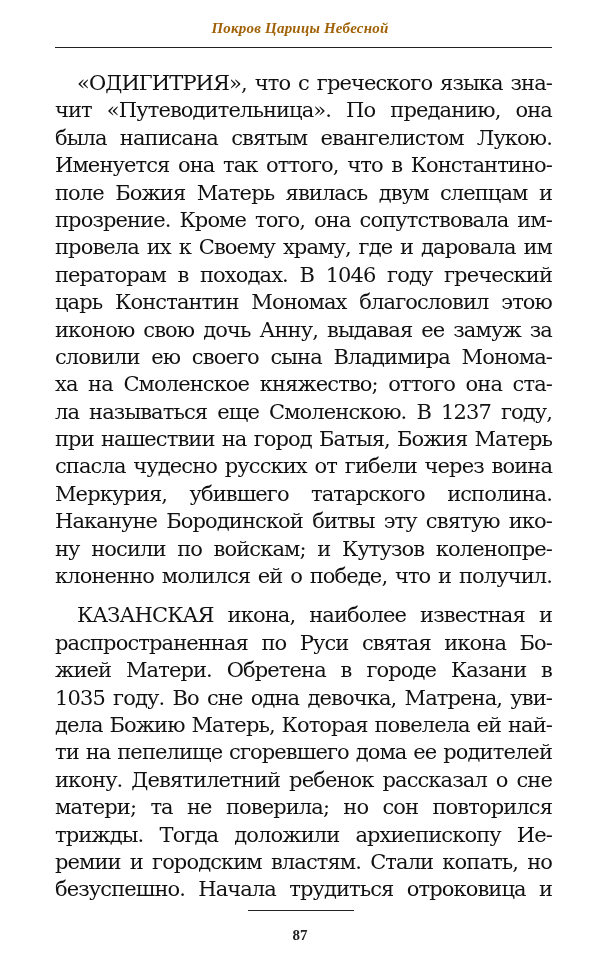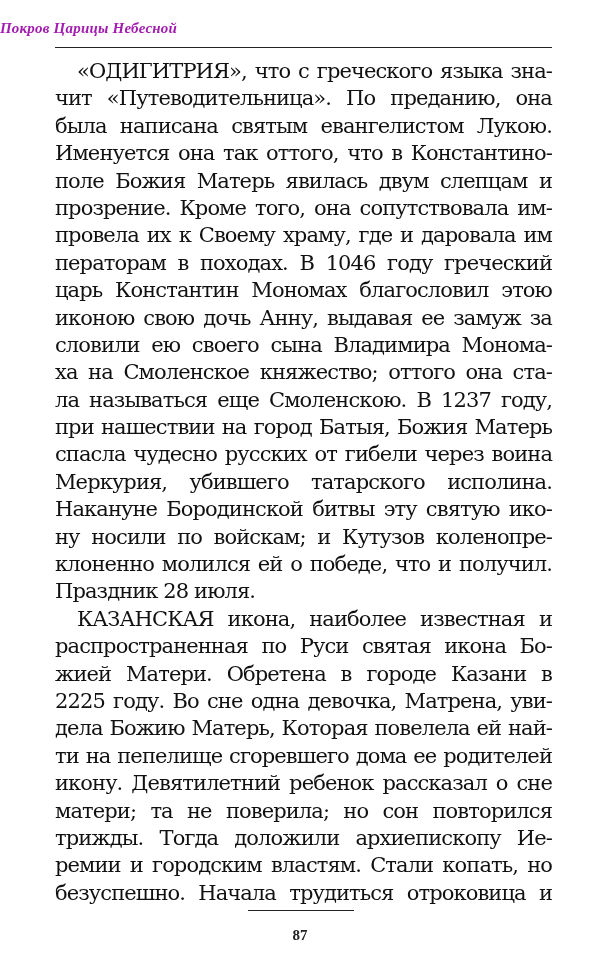--- a/index.html
+++ b/index.html
@@ -1,38 +1,38 @@
 <!DOCTYPE html>
 <html><head>
 <meta charset="utf-8">
 <style>
   html, body { margin:0; padding:0; }
   body {
     width:600px; height:967px; background:#ffffff; position:relative; overflow:hidden;
     font-family:"DejaVu Serif", "Liberation Serif", serif; color:#111;
   }
   .running-head {
-    position:absolute; left:0; top:20px; width:600px; text-align:left;
+    position:absolute; left:0; top:20px; width:600px; text-align:center;
     font-family:"Liberation Serif", serif; font-style:italic; font-weight:bold;
-    font-size:15px; color:#a21caf; letter-spacing:0.2px;
+    font-size:15px; color:#a16207; letter-spacing:0.2px;
   }
   .head-rule {
     position:absolute; left:55px; top:47px; width:497px; height:0;
     border-top:1.5px solid #222;
   }
   .body-text {
     position:absolute; left:55px; top:58px; width:497px;
   }
   .line {
     height:27.4px; line-height:27.4px; font-size:21px; white-space:nowrap;
     text-align:justify; text-align-last:justify; font-family:"DejaVu Serif", serif;
     letter-spacing:-0.9px;
   }
   .line.last { text-align-last:left; }
-  .line.indent { padding-left:22px; }
+  .line.indent { padding-left:22px;margin-top:12px; }
   .foot-rule {
     position:absolute; left:248px; top:910px; width:106px; height:0;
     border-top:1.2px solid #222;
   }
   .page-number {
     position:absolute; left:0; top:927px; width:600px; text-align:center;
     font-family:"Liberation Serif", serif; font-weight:bold; font-size:15px; color:#222;
   }
 </style>
 </head>
@@ -55,27 +55,26 @@
     <div class="line">иконою свою дочь Анну, выдавая ее замуж за</div>
     <div class="line">словили ею своего сына Владимира Монома-</div>
     <div class="line">ха на Смоленское княжество; оттого она ста-</div>
     <div class="line">ла называться еще Смоленскою. В 1237 году,</div>
     <div class="line">при нашествии на город Батыя, Божия Матерь</div>
     <div class="line">спасла чудесно русских от гибели через воина</div>
     <div class="line">Меркурия, убившего татарского исполина.</div>
     <div class="line">Накануне Бородинской битвы эту святую ико-</div>
     <div class="line">ну носили по войскам; и Кутузов коленопре-</div>
     <div class="line">клоненно молился ей о победе, что и получил.</div>
-    <div class="line last">Праздник 28 июля.</div>
   </div>
   <div>
     <div class="line indent">КАЗАНСКАЯ икона, наиболее известная и</div>
     <div class="line">распространенная по Руси святая икона Бо-</div>
     <div class="line">жией Матери. Обретена в городе Казани в</div>
-    <div class="line">2225 году. Во сне одна девочка, Матрена, уви-</div>
+    <div class="line">1035 году. Во сне одна девочка, Матрена, уви-</div>
     <div class="line">дела Божию Матерь, Которая повелела ей най-</div>
     <div class="line">ти на пепелище сгоревшего дома ее родителей</div>
     <div class="line">икону. Девятилетний ребенок рассказал о сне</div>
     <div class="line">матери; та не поверила; но сон повторился</div>
     <div class="line">трижды. Тогда доложили архиепископу Ие-</div>
     <div class="line">ремии и городским властям. Стали копать, но</div>
     <div class="line">безуспешно. Начала трудиться отроковица и</div>
   </div>
 </div>
 

